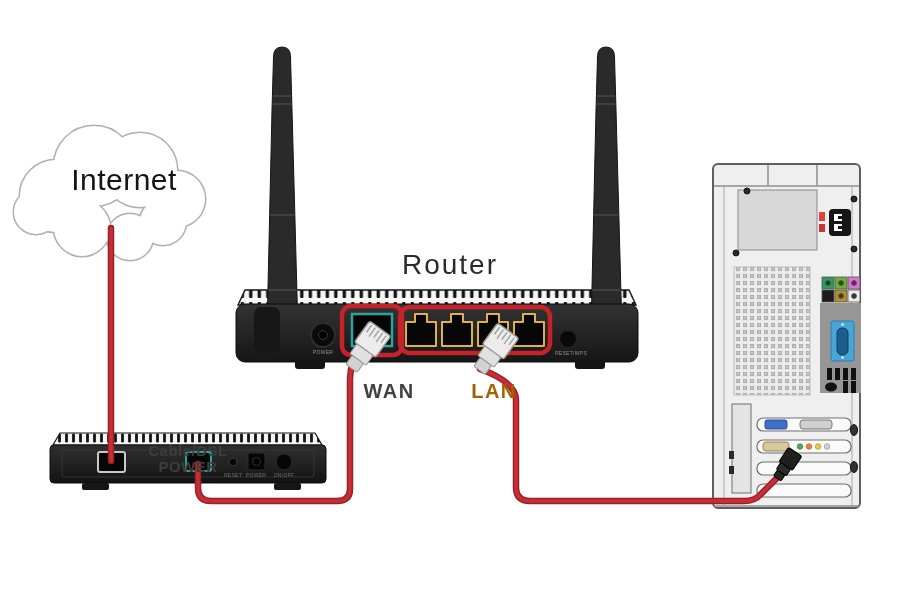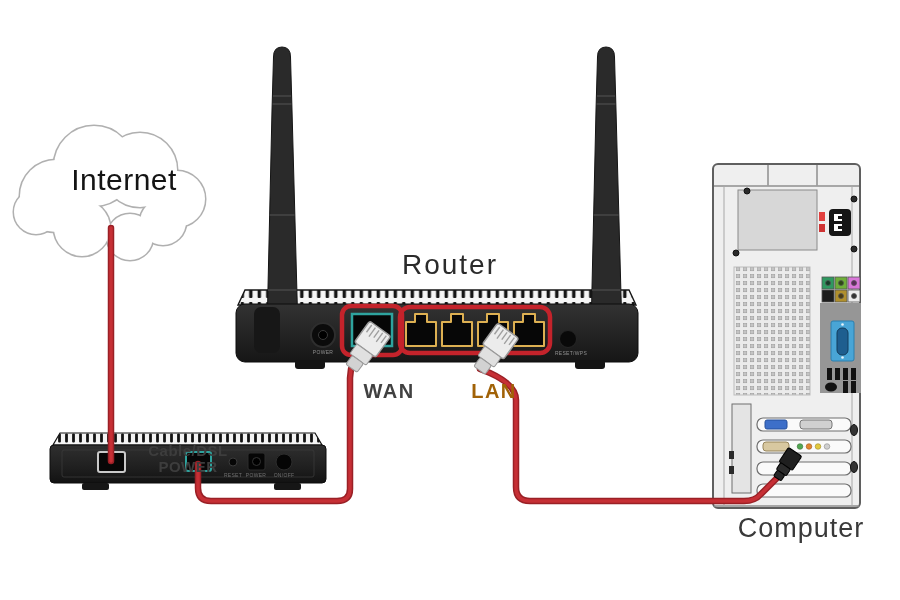--- a/index.html
+++ b/index.html
@@ -235,20 +235,19 @@
 </svg>
 
 <div class="lbl" id="lbl-internet">Internet</div>
 <div class="lbl" id="lbl-router">Router</div>
 <div class="lbl" id="lbl-wan">WAN</div>
 <div class="lbl" id="lbl-lan">LAN</div>
 <div class="lbl" id="lbl-modem">
   <div>Cable/DSL</div>
   <div>POWER</div>
 </div>
-<div class="lbl" id="lbl-computer">Computer</div>
 
 <div class="lbl tiny" id="tl-router-power">POWER</div>
 <div class="lbl tiny" id="tl-router-reset">RESET/WPS</div>
 <div class="lbl tiny" id="tl-m-reset">RESET</div>
 <div class="lbl tiny" id="tl-m-power">POWER</div>
 <div class="lbl tiny" id="tl-m-onoff">ON/OFF</div>
 </div>
 
 </body></html>

